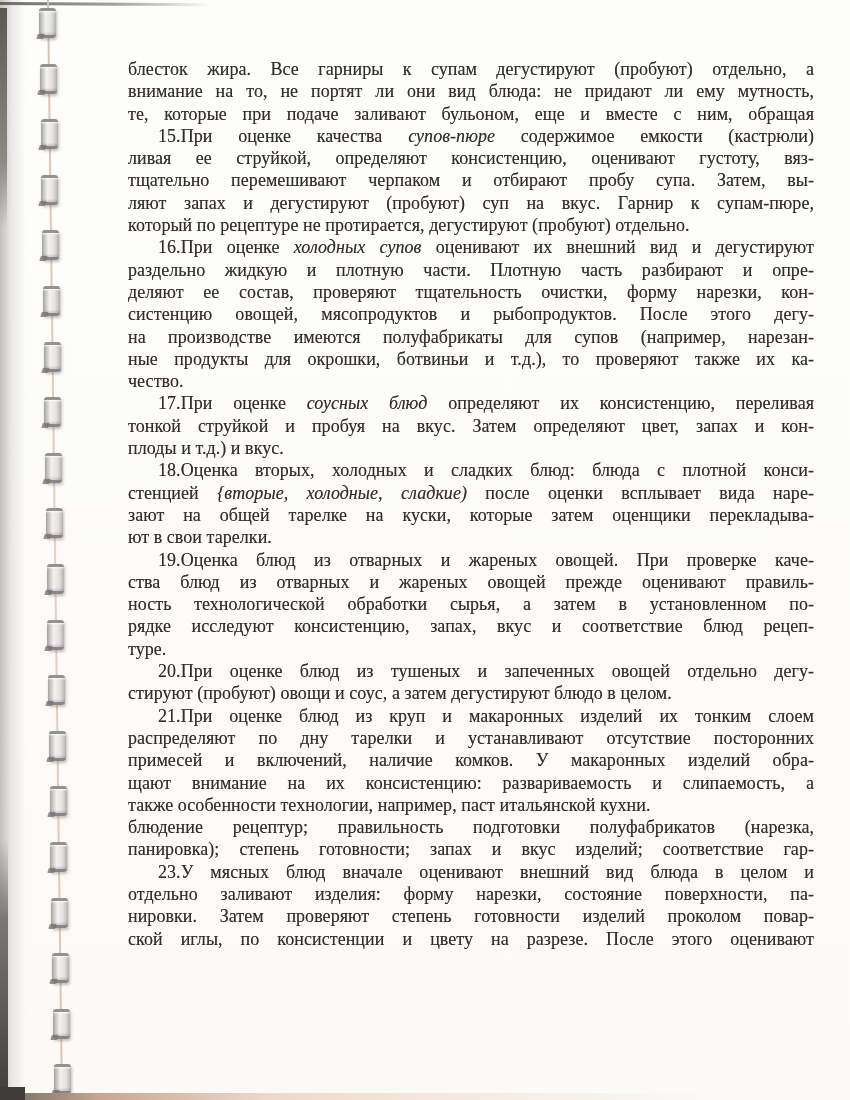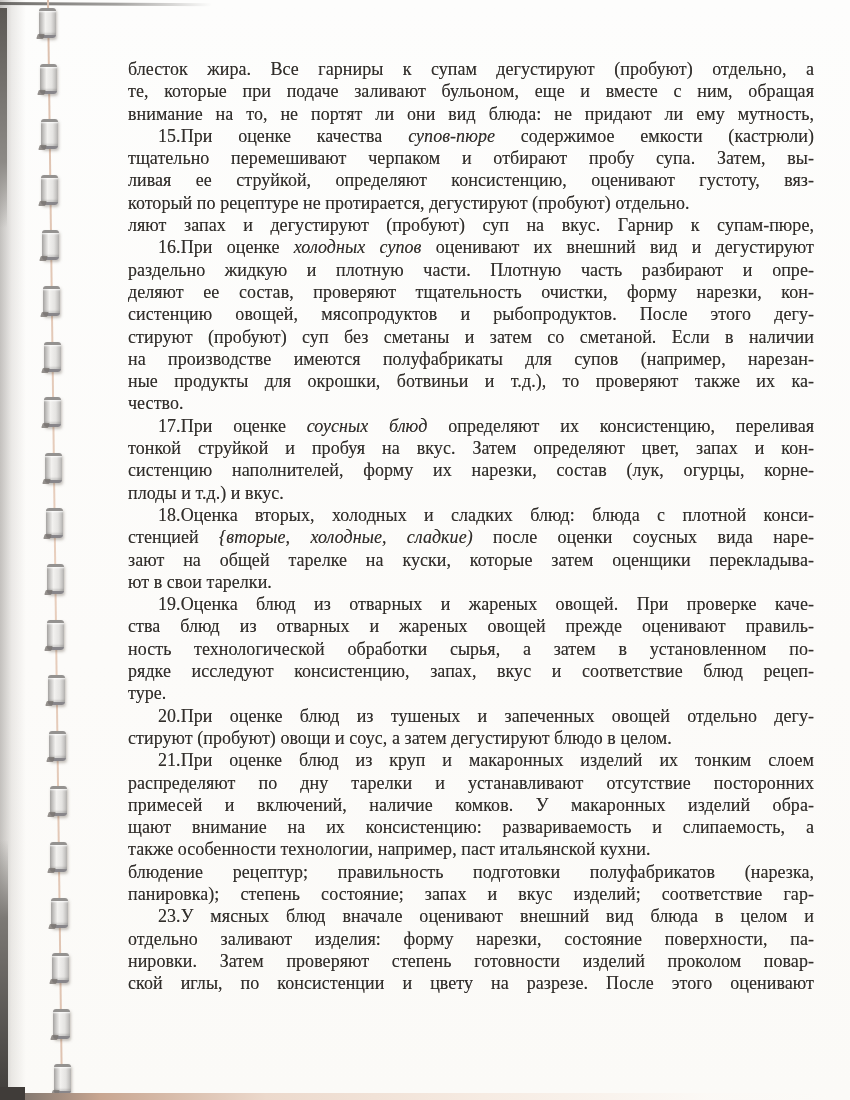--- a/index.html
+++ b/index.html
@@ -100,49 +100,47 @@
       <div class="coil" style="left: 50.4818px; top: 842px;"></div>
       <div class="coil" style="left: 51.24px; top: 897.6px;"></div>
       <div class="coil" style="left: 51.9982px; top: 953.2px;"></div>
       <div class="coil" style="left: 52.7564px; top: 1008.8px;"></div>
       <div class="coil" style="left: 53.5145px; top: 1064.4px;"></div>
     </div>
 
   <div class="page-text" style="color: rgb(49, 46, 43);">
       <div>
         <div class="ln"><span>блесток жира. Все гарниры к супам дегустируют (пробуют) отдельно, а</span></div>
+        <div class="ln"><span>внимание на то, не портят ли они вид блюда: не придают ли ему мутность,</span></div>
         <div class="ln"><span>те, которые при подаче заливают бульоном, еще и вместе с ним, обращая</span></div>
-        <div class="ln"><span>внимание на то, не портят ли они вид блюда: не придают ли ему мутность,</span></div>
       </div>
       <div>
         <div class="ln ln-indent"><span>15.При оценке качества </span><span class="it">супов-пюре</span><span> содержимое емкости (кастрюли)</span></div>
+        <div class="ln"><span>ливая ее струйкой, определяют консистенцию, оценивают густоту, вяз-</span></div>
         <div class="ln"><span>тщательно перемешивают черпаком и отбирают пробу супа. Затем, вы-</span></div>
-        <div class="ln"><span>ливая ее струйкой, определяют консистенцию, оценивают густоту, вяз-</span></div>
+        <div class="ln"><span>ляют запах и дегустируют (пробуют) суп на вкус. Гарнир к супам-пюре,</span></div>
         <div class="ln ln-end"><span>который по рецептуре не протирается, дегустируют (пробуют) отдельно.</span></div>
-        <div class="ln"><span>ляют запах и дегустируют (пробуют) суп на вкус. Гарнир к супам-пюре,</span></div>
       </div>
       <div>
         <div class="ln ln-indent"><span>16.При оценке </span><span class="it">холодных супов</span><span> оценивают их внешний вид и дегустируют</span></div>
         <div class="ln"><span>раздельно жидкую и плотную части. Плотную часть разбирают и опре-</span></div>
         <div class="ln"><span>деляют ее состав, проверяют тщательность очистки, форму нарезки, кон-</span></div>
         <div class="ln"><span>систенцию овощей, мясопродуктов и рыбопродуктов. После этого дегу-</span></div>
-        <div class="ln"><span>стируют (пробуют) суп без сметаны и затем со сметаной. Если в наличии</span></div>
         <div class="ln"><span>на производстве имеются полуфабрикаты для супов (например, нарезан-</span></div>
         <div class="ln"><span>ные продукты для окрошки, ботвиньи и т.д.), то проверяют также их ка-</span></div>
         <div class="ln ln-end"><span>чество.</span></div>
       </div>
       <div>
         <div class="ln ln-indent"><span>17.При оценке </span><span class="it">соусных блюд</span><span> определяют их консистенцию, переливая</span></div>
         <div class="ln"><span>тонкой струйкой и пробуя на вкус. Затем определяют цвет, запах и кон-</span></div>
-        <div class="ln"><span>систенцию наполнителей, форму их нарезки, состав (лук, огурцы, корне-</span></div>
         <div class="ln ln-end"><span>плоды и т.д.) и вкус.</span></div>
       </div>
       <div>
         <div class="ln ln-indent"><span>18.Оценка вторых, холодных и сладких блюд: блюда с плотной конси-</span></div>
-        <div class="ln"><span>стенцией </span><span class="it">{вторые, холодные, сладкие)</span><span> после оценки соусных вида наре-</span></div>
+        <div class="ln"><span>стенцией </span><span class="it">{вторые, холодные, сладкие)</span><span> после оценки всплывает вида наре-</span></div>
         <div class="ln"><span>зают на общей тарелке на куски, которые затем оценщики перекладыва-</span></div>
         <div class="ln ln-end"><span>ют в свои тарелки.</span></div>
       </div>
       <div>
         <div class="ln ln-indent"><span>19.Оценка блюд из отварных и жареных овощей. При проверке каче-</span></div>
         <div class="ln"><span>ства блюд из отварных и жареных овощей прежде оценивают правиль-</span></div>
         <div class="ln"><span>ность технологической обработки сырья, а затем в установленном по-</span></div>
         <div class="ln"><span>рядке исследуют консистенцию, запах, вкус и соответствие блюд рецеп-</span></div>
         <div class="ln ln-end"><span>туре.</span></div>
       </div>
@@ -152,21 +150,21 @@
       </div>
       <div>
         <div class="ln ln-indent"><span>21.При оценке блюд из круп и макаронных изделий их тонким слоем</span></div>
         <div class="ln"><span>распределяют по дну тарелки и устанавливают отсутствие посторонних</span></div>
         <div class="ln"><span>примесей и включений, наличие комков. У макаронных изделий обра-</span></div>
         <div class="ln"><span>щают внимание на их консистенцию: развариваемость и слипаемость, а</span></div>
         <div class="ln ln-end"><span>также особенности технологии, например, паст итальянской кухни.</span></div>
       </div>
       <div>
         <div class="ln"><span>блюдение рецептур; правильность подготовки полуфабрикатов (нарезка,</span></div>
-        <div class="ln"><span>панировка); степень состояние; запах и вкус изделий; соответствие гар-</span></div>
+        <div class="ln"><span>панировка); степень готовности; запах и вкус изделий; соответствие гар-</span></div>
       </div>
       <div>
         <div class="ln ln-indent"><span>23.У мясных блюд вначале оценивают внешний вид блюда в целом и</span></div>
         <div class="ln"><span>отдельно заливают изделия: форму нарезки, состояние поверхности, па-</span></div>
         <div class="ln"><span>нировки. Затем проверяют степень готовности изделий проколом повар-</span></div>
         <div class="ln"><span>ской иглы, по консистенции и цвету на разрезе. После этого оценивают</span></div>
       </div>
     </div>
 
   <div class="bottom-strip"></div>

